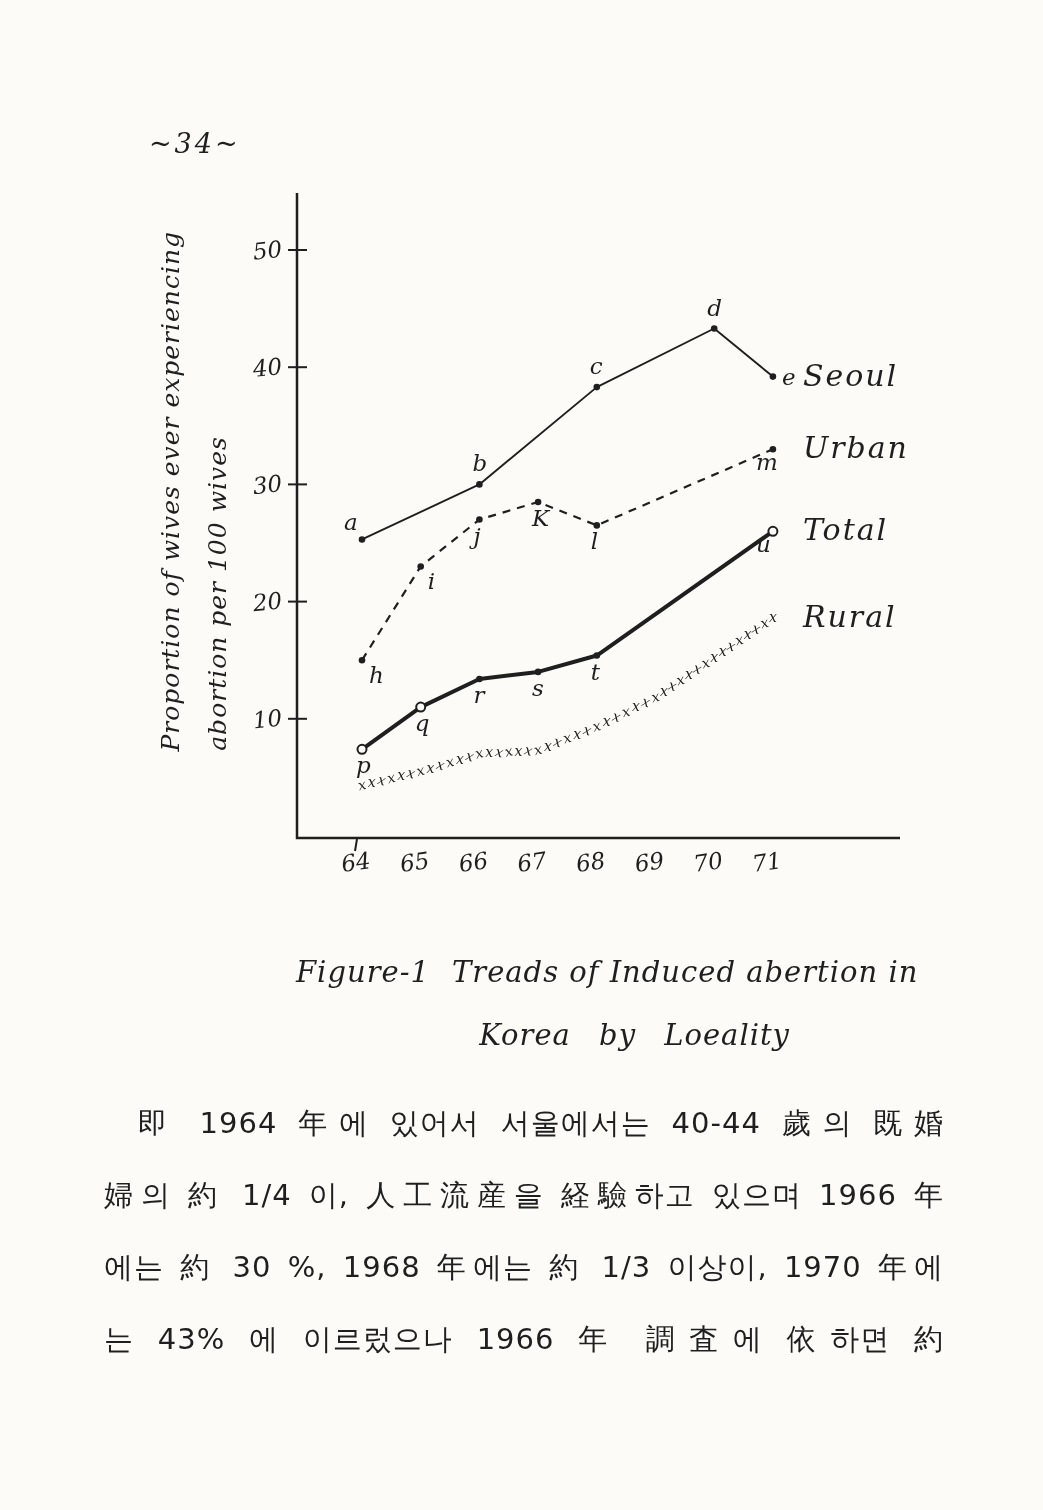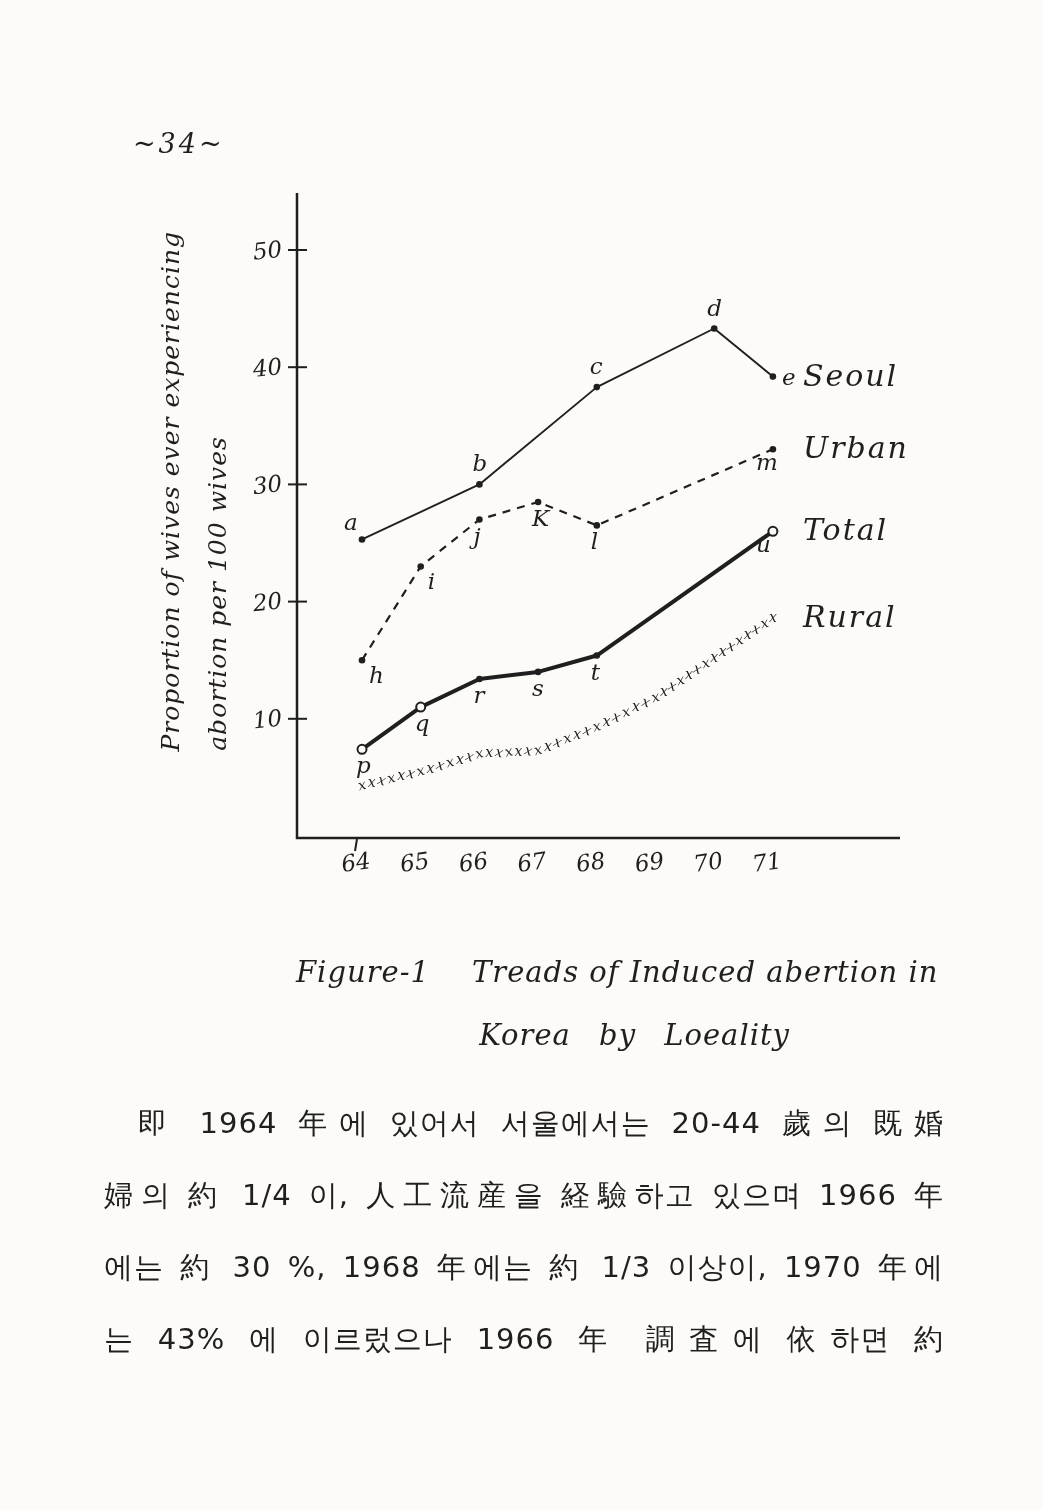--- a/index.html
+++ b/index.html
@@ -8,40 +8,40 @@
     width:1043px;height:1510px;
     margin:0 auto;
     background:#fcfbf7;
     color:#1f1f1f;
     font-family:"DejaVu Serif", serif;
     overflow:hidden;
   }
   #chart{position:absolute;left:0;top:0;}
   .svg-hw{font-family:"DejaVu Serif", serif;font-style:italic;fill:#1f1f1f;}
   .page-number{
-    position:absolute;left:133px;top:128px;
+    position:absolute;left:149px;top:128px;
     font-size:27px;font-style:italic;letter-spacing:3px;
   }
   .ylabel{
     position:absolute;white-space:nowrap;
     font-style:italic;text-align:center;
     transform:rotate(-90deg);
     letter-spacing:1px;
   }
   .ylabel1{left:-90px;top:477px;width:520px;font-size:25px;}
   .ylabel2{left:47px;top:579px;width:340px;font-size:25px;}
   .xlabel{
     position:absolute;left:400px;top:890px;width:300px;
     text-align:center;font-size:30px;font-style:italic;
     word-spacing:16px;letter-spacing:2px;
   }
   .caption1{
     position:absolute;left:296px;top:955px;
     font-size:29px;font-style:italic;letter-spacing:1px;
-    display:flex;gap:42px;white-space:nowrap;
+    display:flex;gap:22px;white-space:nowrap;
   }
   .caption2{
     position:absolute;left:440px;top:1018px;width:350px;
     text-align:right;font-size:29px;font-style:italic;
     word-spacing:18px;letter-spacing:1px;white-space:nowrap;
   }
   .body-text{
     position:absolute;left:104px;top:1094px;width:840px;
     font-family:"DejaVu Sans", sans-serif;
     font-size:29px;
@@ -181,19 +181,19 @@
   <div class="ylabel ylabel2">abortion per 100 wives</div>
 
 
   <div class="caption1">
     <span>Figure-1</span>
     <span>Treads of Induced abertion in</span>
   </div>
   <div class="caption2">Korea by Loeality</div>
 
   <div class="body-text">
-    <div class="ko-line first">即 1964 年에 있어서 서울에서는 20-44 歲의 既婚</div>
+    <div class="ko-line first">即 1964 年에 있어서 서울에서는 40-44 歲의 既婚</div>
     <div class="ko-line">婦의 約 1/4 이, 人工流産을 経驗하고 있으며 1966 年</div>
     <div class="ko-line">에는 約 30 %, 1968 年에는 約 1/3 이상이, 1970 年에</div>
     <div class="ko-line">는 43% 에 이르렀으나 1966 年 調査에 依하면 約</div>
   </div>
 
 </div>
 
 </body></html>

